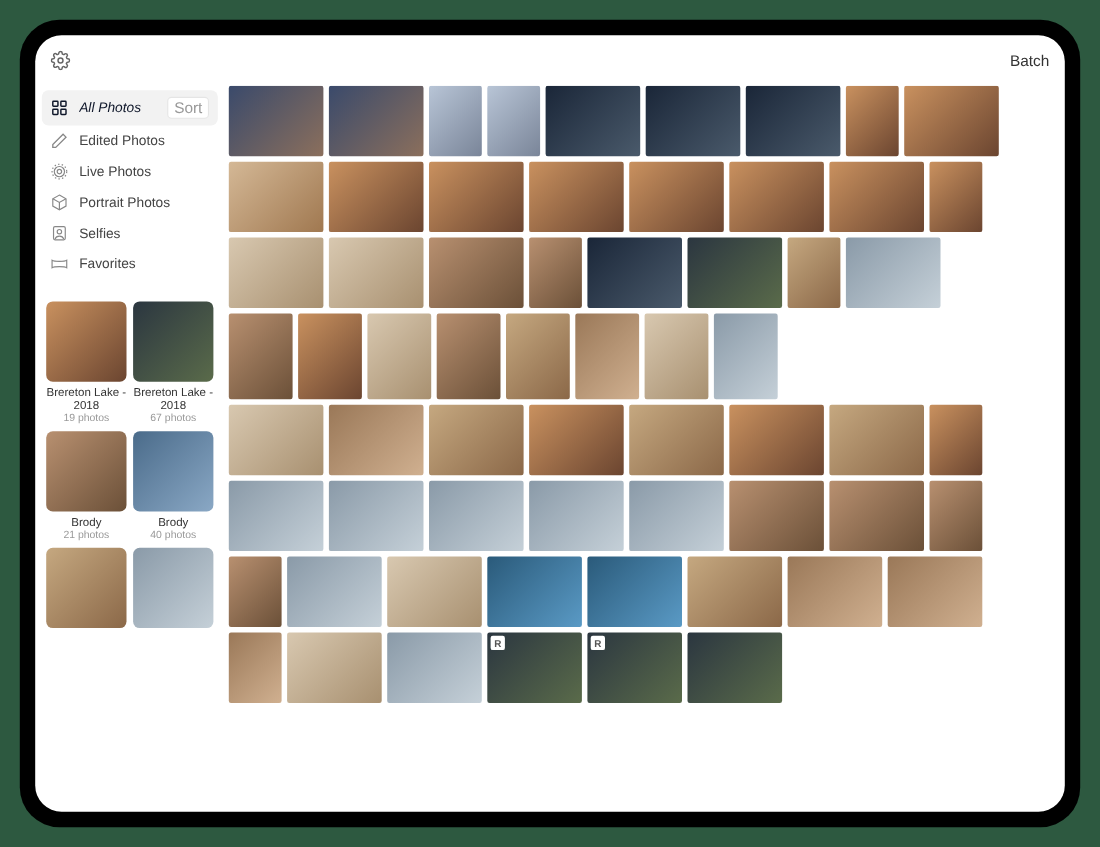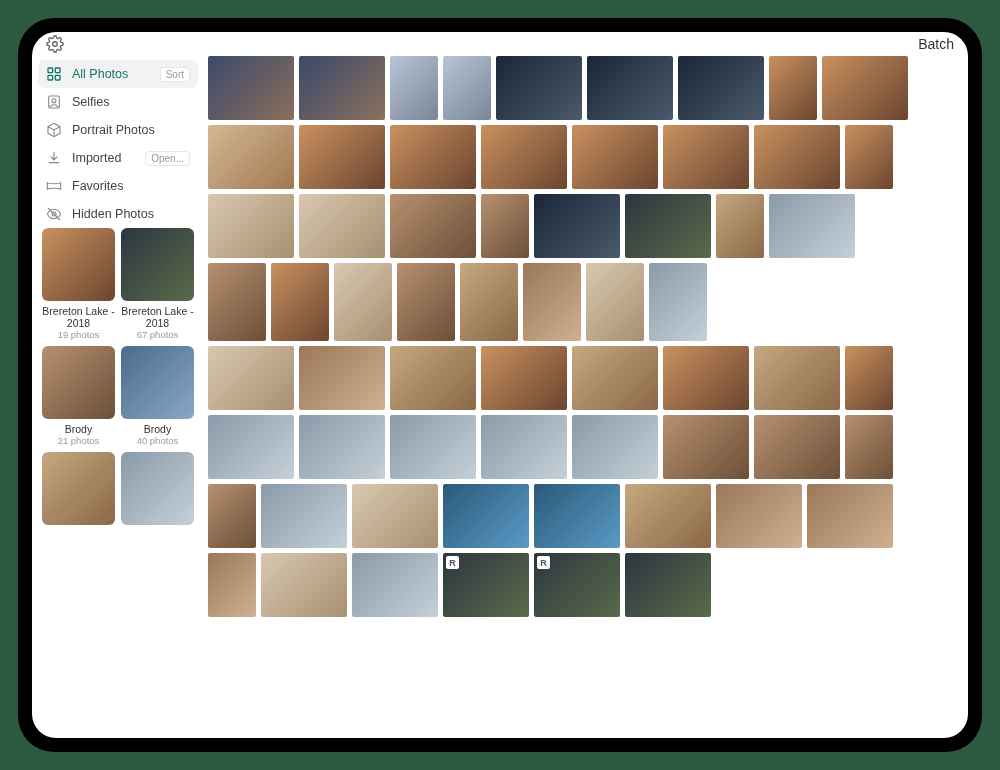--- a/index.html
+++ b/index.html
@@ -6,46 +6,46 @@
   html, body { width: 1000px; height: 770px; background: #2d5940; font-family: -apple-system, "Helvetica Neue", Arial, sans-serif; }
   .device {
     position: absolute; left: 18px; top: 18px; width: 964px; height: 734px;
     background: #000; border-radius: 36px; padding: 14px;
   }
   .screen {
     width: 100%; height: 100%; background: #fff; border-radius: 24px; overflow: hidden;
     display: flex; flex-direction: column;
   }
   .topbar {
-    height: 24px; display: flex; align-items: center; justify-content: space-between;
+    height: 46px; display: flex; align-items: center; justify-content: space-between;
     padding: 0 14px; font-size: 13px; color: #333;
   }
   .gear { width: 18px; height: 18px; color: #666; }
   .batch { font-size: 14px; color: #333; }
   .body { flex: 1; display: flex; overflow: hidden; }
   .sidebar {
     width: 172px; flex-shrink: 0; padding: 4px 6px 0 6px; overflow-y: auto;
     font-size: 12.5px; color: #444;
   }
   .sidebar::-webkit-scrollbar { width: 0; }
   .nav-item {
     display: flex; align-items: center; gap: 10px; padding: 6px 8px; border-radius: 6px;
     cursor: pointer; position: relative;
   }
   .nav-item.active { background: #f2f2f2; }
-  .nav-item.active .nav-icon, .nav-item.active .nav-label { color: #0f766e; }
+  .nav-item.active .nav-icon, .nav-item.active .nav-label { color: #0f172a; font-style: italic; }
   .nav-icon { width: 16px; height: 16px; flex-shrink: 0; color: #888; display:flex; align-items:center; justify-content:center; }
   .nav-icon svg { width: 100%; height: 100%; }
   .nav-label { flex: 1; white-space: nowrap; overflow: hidden; text-overflow: ellipsis; }
   .nav-pill {
-    font-size: 10px; color: #999; background: #fff; border: 1px solid #e5e5e5;
+    font-size: 14px; color: #999; background: #fff; border: 1px solid #e5e5e5;
     border-radius: 4px; padding: 1px 5px;
   }
   .albums-title { font-size: 13px; color: #888; padding: 10px 8px 6px; }
-  .albums-grid { display: grid; grid-template-columns: 1fr 1fr; gap: 6px; padding: 0 4px 8px; }
+  .albums-grid { display: grid; grid-template-columns: 1fr 1fr; gap: 6px; padding: 0 4px 8px; margin-top: 20px; }
   .album { text-align: center; }
   .album-thumb { width: 100%; aspect-ratio: 1/1; border-radius: 6px; }
   .album-name { font-size: 10.5px; color: #333; margin-top: 4px; line-height: 1.15; }
   .album-count { font-size: 9.5px; color: #999; }
   .grid-wrap { flex: 1; overflow-y: auto; padding: 0 6px 0 0; }
   .grid-wrap::-webkit-scrollbar { width: 0; }
   .row { display: flex; gap: 5px; margin-bottom: 5px; justify-content: flex-start; padding-left: 4px; }
   .ph { height: 64px; border-radius: 2px; flex-shrink: 0; position: relative; }
   .ph.tall { height: 78px; }
   .badge {
@@ -87,73 +87,72 @@
                 <rect x="14" y="3" width="7" height="7" rx="1"></rect>
                 <rect x="3" y="14" width="7" height="7" rx="1"></rect>
                 <rect x="14" y="14" width="7" height="7" rx="1"></rect>
               </svg>
             </span>
           <span class="nav-label">All Photos</span>
           <span class="nav-pill">Sort</span>
         </div>
 
 
-
+        <div class="nav-item">
+          <span class="nav-icon">
+              <svg viewBox="0 0 24 24" fill="none" stroke="currentColor" stroke-width="1.8">
+                <path d="M17 3l4 4L7 21H3v-4L17 3z"></path>
+              </svg>
+            </span>
+          <span class="nav-label">Edited Photos</span>
+        </div>
+
+        <div class="nav-item">
+          <span class="nav-icon">
+              <svg viewBox="0 0 24 24" fill="none" stroke="currentColor" stroke-width="1.6">
+                <circle cx="12" cy="12" r="3"></circle>
+                <circle cx="12" cy="12" r="7"></circle>
+                <circle cx="12" cy="12" r="10" stroke-dasharray="2 3"></circle>
+              </svg>
+            </span>
+          <span class="nav-label">Live Photos</span>
+        </div>
+
+        <div class="nav-item">
+          <span class="nav-icon">
+              <svg viewBox="0 0 24 24" fill="none" stroke="currentColor" stroke-width="1.6">
+                <path d="M12 2l9 5v10l-9 5-9-5V7l9-5z"></path>
+                <path d="M12 22V12M3 7l9 5 9-5"></path>
+              </svg>
+            </span>
+          <span class="nav-label">Portrait Photos</span>
+        </div>
 
         <div class="nav-item">
           <span class="nav-icon">
               <svg viewBox="0 0 24 24" fill="none" stroke="currentColor" stroke-width="1.6">
                 <rect x="4" y="3" width="16" height="18" rx="2"></rect>
                 <circle cx="12" cy="10" r="3"></circle>
                 <path d="M6 20c1-3 4-4 6-4s5 1 6 4"></path>
               </svg>
             </span>
           <span class="nav-label">Selfies</span>
         </div>
 
-        <div class="nav-item">
-          <span class="nav-icon">
-              <svg viewBox="0 0 24 24" fill="none" stroke="currentColor" stroke-width="1.6">
-                <path d="M12 2l9 5v10l-9 5-9-5V7l9-5z"></path>
-                <path d="M12 22V12M3 7l9 5 9-5"></path>
-              </svg>
-            </span>
-          <span class="nav-label">Portrait Photos</span>
-        </div>
-
-        <div class="nav-item">
-          <span class="nav-icon">
-              <svg viewBox="0 0 24 24" fill="none" stroke="currentColor" stroke-width="1.8">
-                <path d="M12 3v12M7 10l5 5 5-5M4 19h16"></path>
-              </svg>
-            </span>
-          <span class="nav-label">Imported</span>
-          <span class="nav-pill">Open...</span>
-        </div>
 
 
         <div class="nav-item">
           <span class="nav-icon">
               <svg viewBox="0 0 24 24" fill="none" stroke="currentColor" stroke-width="1.6">
                 <path d="M2 7c3 2 17 2 20 0v10c-3-2-17-2-20 0V7z"></path>
               </svg>
             </span>
           <span class="nav-label">Favorites</span>
         </div>
 
-        <div class="nav-item">
-          <span class="nav-icon">
-              <svg viewBox="0 0 24 24" fill="none" stroke="currentColor" stroke-width="1.6">
-                <path d="M2 12s3.5-7 10-7 10 7 10 7-3.5 7-10 7S2 12 2 12z"></path>
-                <circle cx="12" cy="12" r="3"></circle>
-                <line x1="3" y1="3" x2="21" y2="21"></line>
-              </svg>
-            </span>
-          <span class="nav-label">Hidden Photos</span>
-        </div>
 
         <div class="albums-grid">
           <div class="album">
             <div class="album-thumb g3"></div>
             <div class="album-name">Brereton Lake - 2018</div>
             <div class="album-count">19 photos</div>
           </div>
           <div class="album">
             <div class="album-thumb g4"></div>
             <div class="album-name">Brereton Lake - 2018</div>

